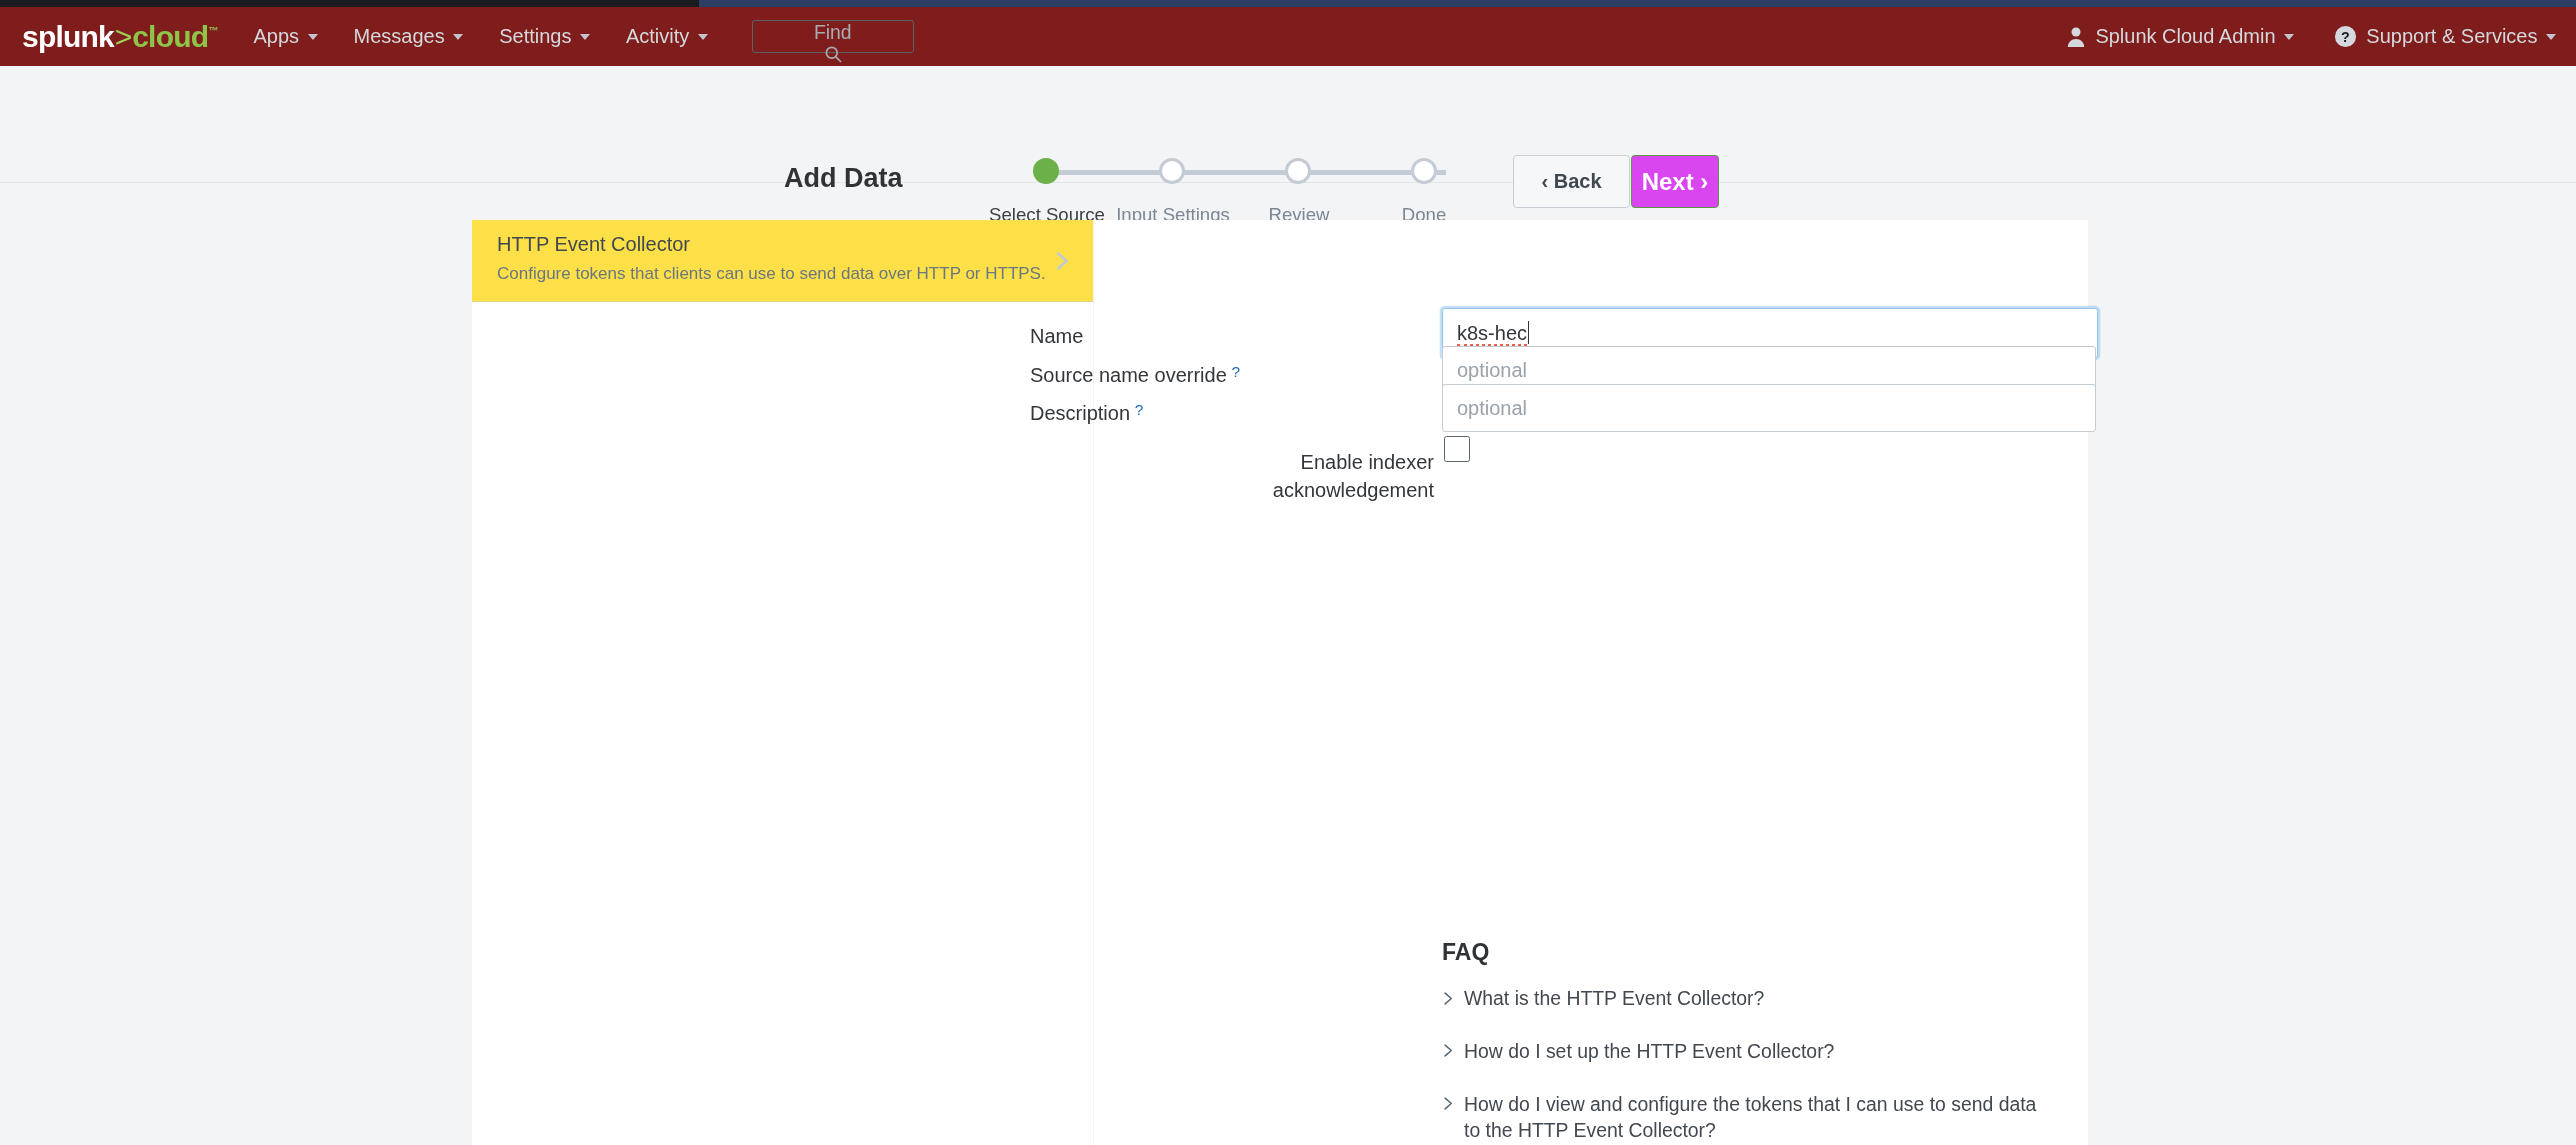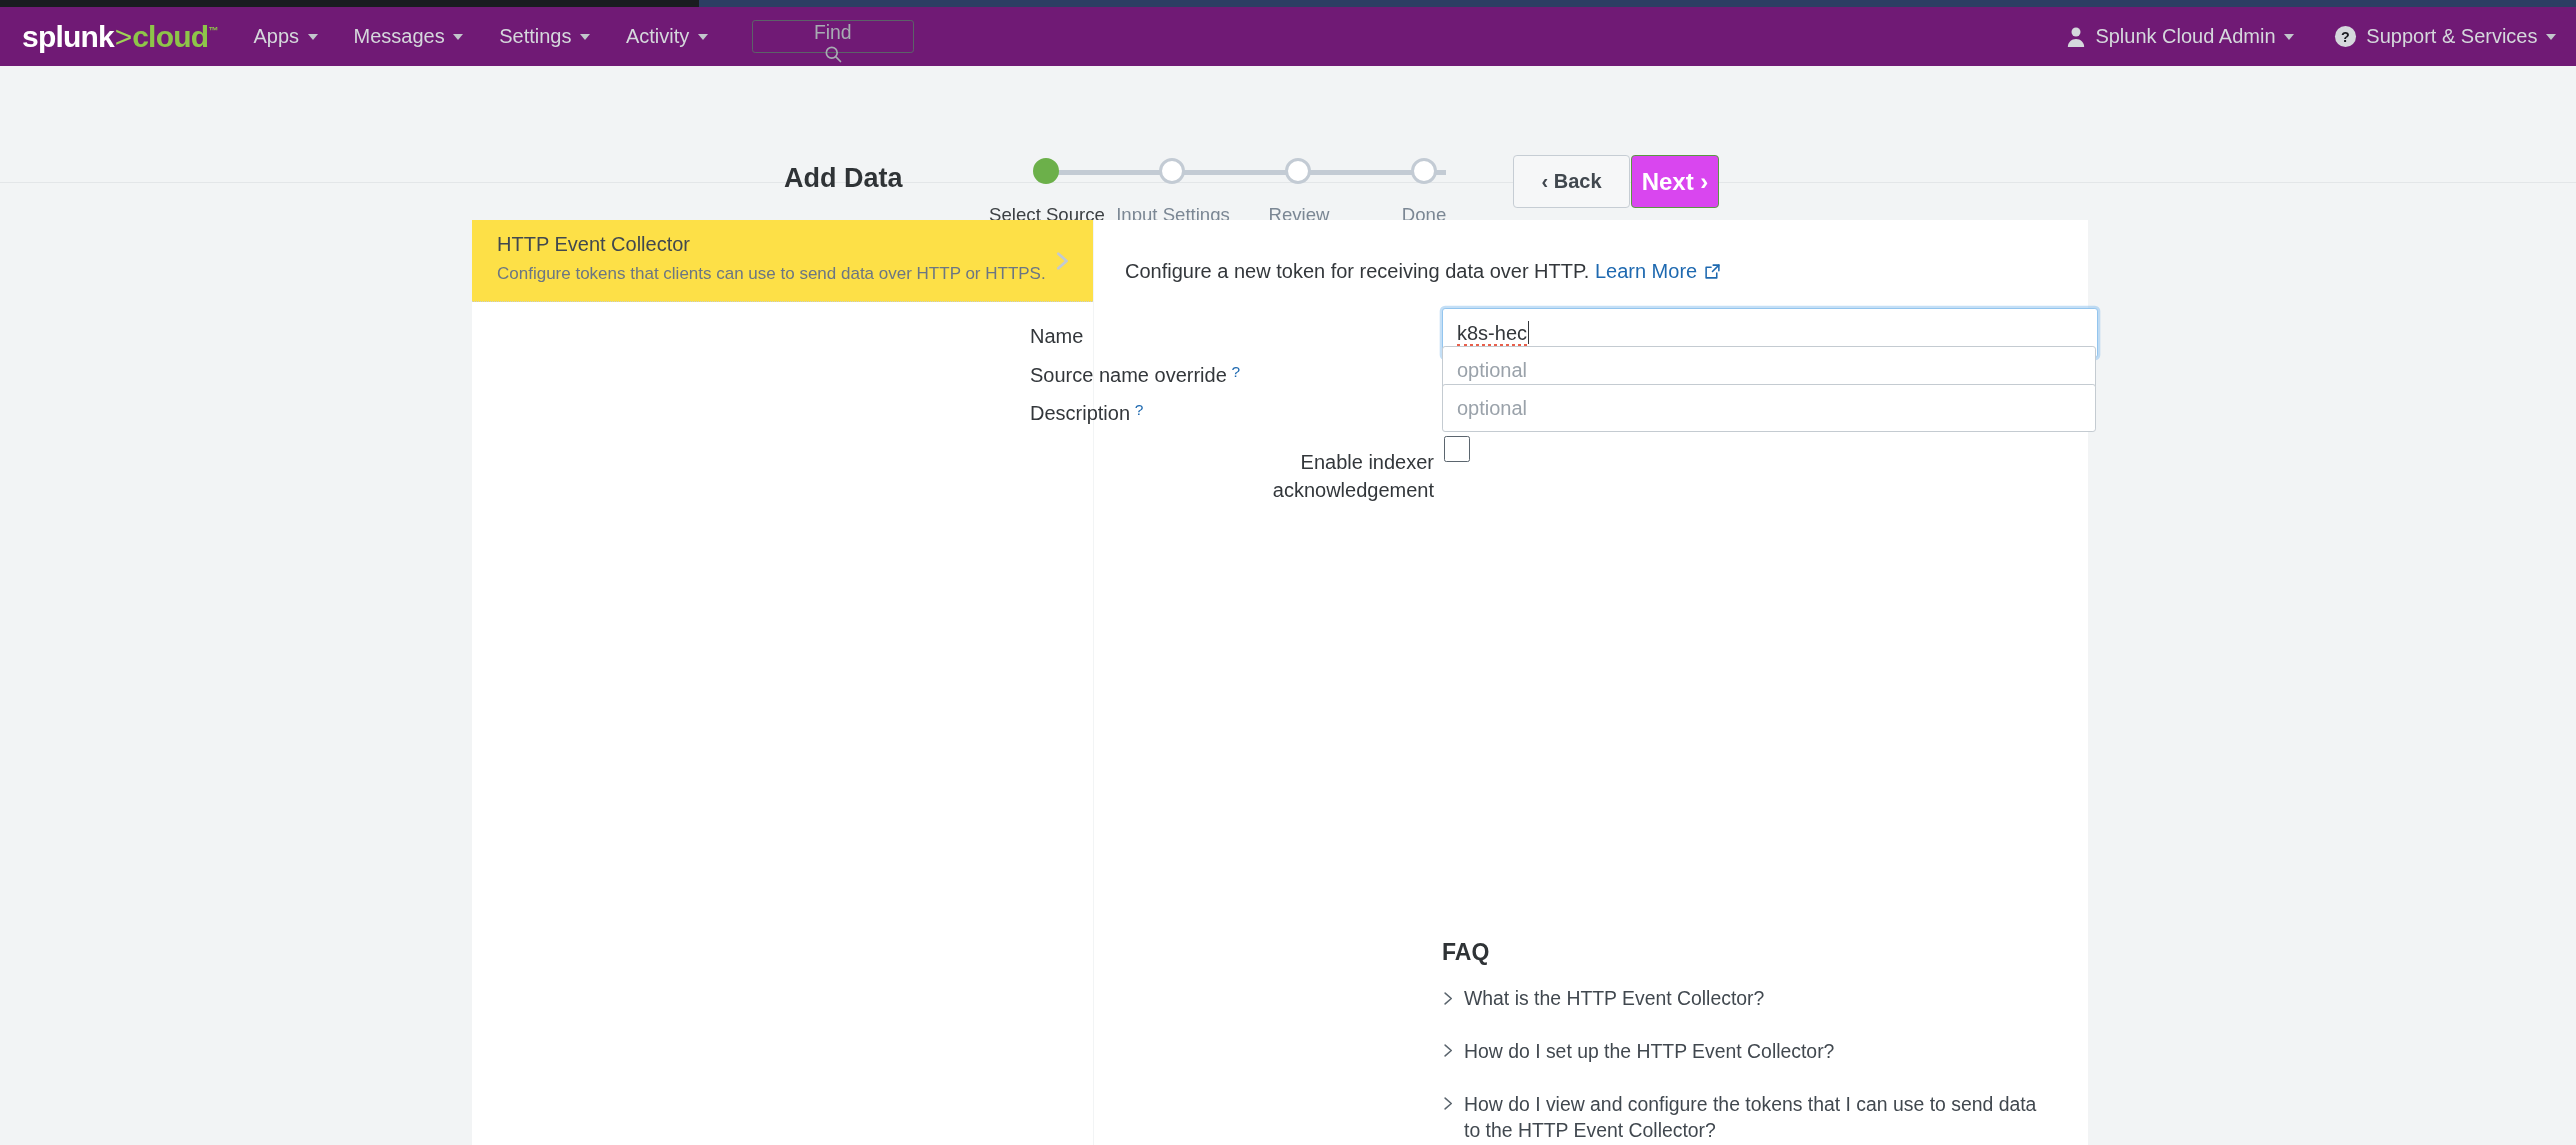--- a/index.html
+++ b/index.html
@@ -16,21 +16,21 @@
     background: #2c3e63;
   }
   .top-sliver-left {
     position: absolute; top: 0; left: 0; width: 699px; height: 7px;
     background: #1a1c20;
   }
 
   
   .navbar {
     position: absolute; top: 7px; left: 0; width: 2576px; height: 59px;
-    background: #701a75;
+    background: #7f1d1d;
     display: flex; align-items: center;
   }
   .brand {
     margin-left: 22px;
     font-size: 30px; font-weight: bold; letter-spacing: -0.8px;
     color: #ffffff; line-height: 1;
     display: flex; align-items: baseline;
   }
   .brand .gt { color: #9fd356; font-weight: normal; padding: 0 0.8px; }
   .brand .cloud { color: #8ec549; }
@@ -284,28 +284,20 @@
     <div class="source-item-title">HTTP Event Collector</div>
     <div class="source-item-desc">Configure tokens that clients can use to send data over HTTP or HTTPS.</div>
     <svg class="chev-right" viewBox="0 0 24 24" fill="none" stroke="#c3cad1" stroke-width="3" stroke-linecap="round" stroke-linejoin="round">
       <polyline points="8,4 17,12 8,20"></polyline>
     </svg>
   </div>
 </div>
 
 <div class="content-card">
 
-  <div class="intro">
-    <span>Configure a new token for receiving data over HTTP.</span>
-    <a><span>Learn More</span></a><svg class="ext-icon" viewBox="0 0 24 24" fill="none" stroke="#1e69b0" stroke-width="2.2" stroke-linecap="round" stroke-linejoin="round">
-      <polyline points="13,3 21,3 21,11"></polyline>
-      <line x1="21" y1="3" x2="12" y2="12"></line>
-      <polyline points="18,14 18,21 3,21 3,6 10,6"></polyline>
-    </svg>
-  </div>
 
   <div class="form-row" style="top:105px">
     <div class="form-label">Name</div>
     <div class="input-box focused">
       <span class="input-value"><span class="spell">k8s-hec</span><i class="caretbar"></i></span>
     </div>
   </div>
 
   <div class="form-row" style="top:143px">
     <div class="form-label">

